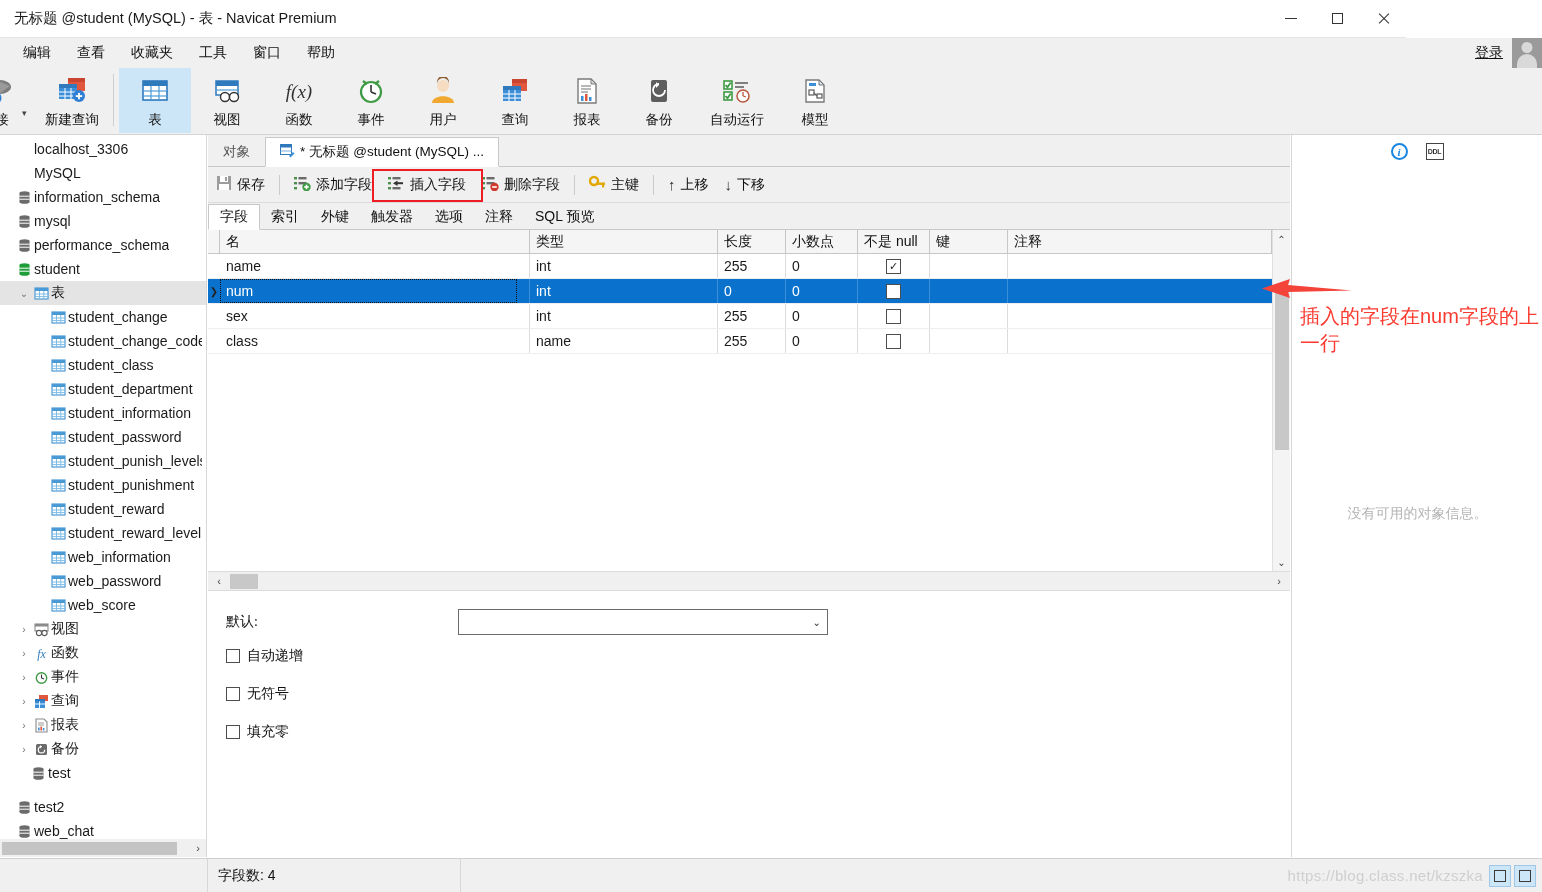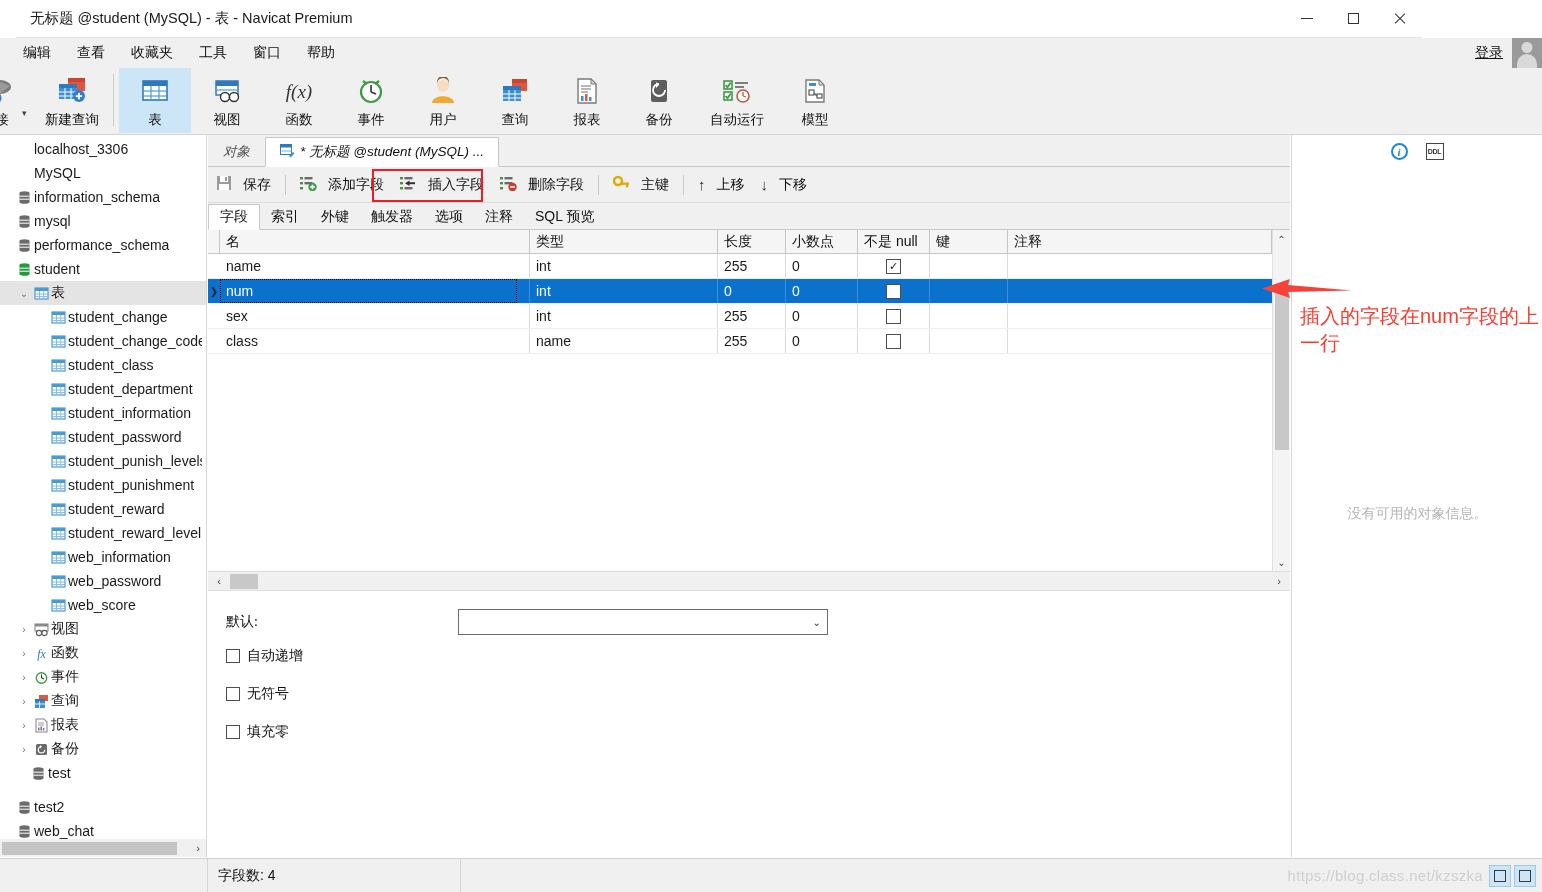--- a/index.html
+++ b/index.html
@@ -10,21 +10,21 @@
     color:#1a1a1a;
     background:#ffffff;
     overflow:hidden;
   }
   .app { position:relative; width:1542px; height:892px; }
 
   
   .titlebar {
     position:absolute; left:0; top:0; width:1406px; height:38px;
     background:#ffffff; border-bottom:1px solid #e6e6e6;
-    display:flex; align-items:center;margin-left:16px;
+    display:flex; align-items:center;
   }
   .titlebar .title { margin-left:14px; font-size:14.5px; color:#1a1a1a; }
   .win-btns { margin-left:auto; display:flex; height:38px; }
   .win-btn { width:46px; height:38px; display:flex; align-items:center; justify-content:center; }
   .glyph-min { width:12px; height:1px; background:#333; }
   .glyph-max { width:11px; height:11px; border:1px solid #333; }
   .glyph-close { position:relative; width:13px; height:13px; }
   .glyph-close:before, .glyph-close:after {
     content:""; position:absolute; left:0; top:6px; width:14px; height:1px; background:#333;
   }
@@ -94,33 +94,33 @@
   .center {
     position:absolute; left:208px; top:135px; width:1082px; height:722px;
     background:#ffffff;
   }
   .tabstrip {
     height:32px; background:#f0f0f0; display:flex; align-items:flex-end;
     border-bottom:1px solid #c8c8c8;
   }
   .dtab {
     height:28px; padding:0 14px; display:flex; align-items:center; gap:5px;
-    font-size:13.5px; color:#555; background:#f0f0f0; border:1px solid transparent;font-style:italic;
+    font-size:13.5px; color:#555; background:#f0f0f0; border:1px solid transparent;
   }
   .dtab.active {
     background:#ffffff; color:#111; border:1px solid #c8c8c8; border-bottom-color:#ffffff;
     margin-bottom:-1px; height:30px;
   }
 
   .objbar {
     height:36px; background:#f0f0f0; display:flex; align-items:center;
     border-bottom:1px solid #dcdcdc; position:relative;
   }
   .ob-btn {
-    display:flex; align-items:center; gap:11px; height:28px; padding:0 8px;
+    display:flex; align-items:center; gap:5px; height:28px; padding:0 8px;
     font-size:14px; color:#111; cursor:default; white-space:nowrap;
   }
   .ob-sep { width:1px; height:20px; background:#cacaca; margin:0 6px; }
   .redbox {
     position:absolute; left:164px; top:2px; width:111px; height:33px;
     border:2px solid #ee1c25; pointer-events:none;
   }
 
   .subtabs {
     height:27px; background:#f0f0f0; display:flex; align-items:flex-end;

